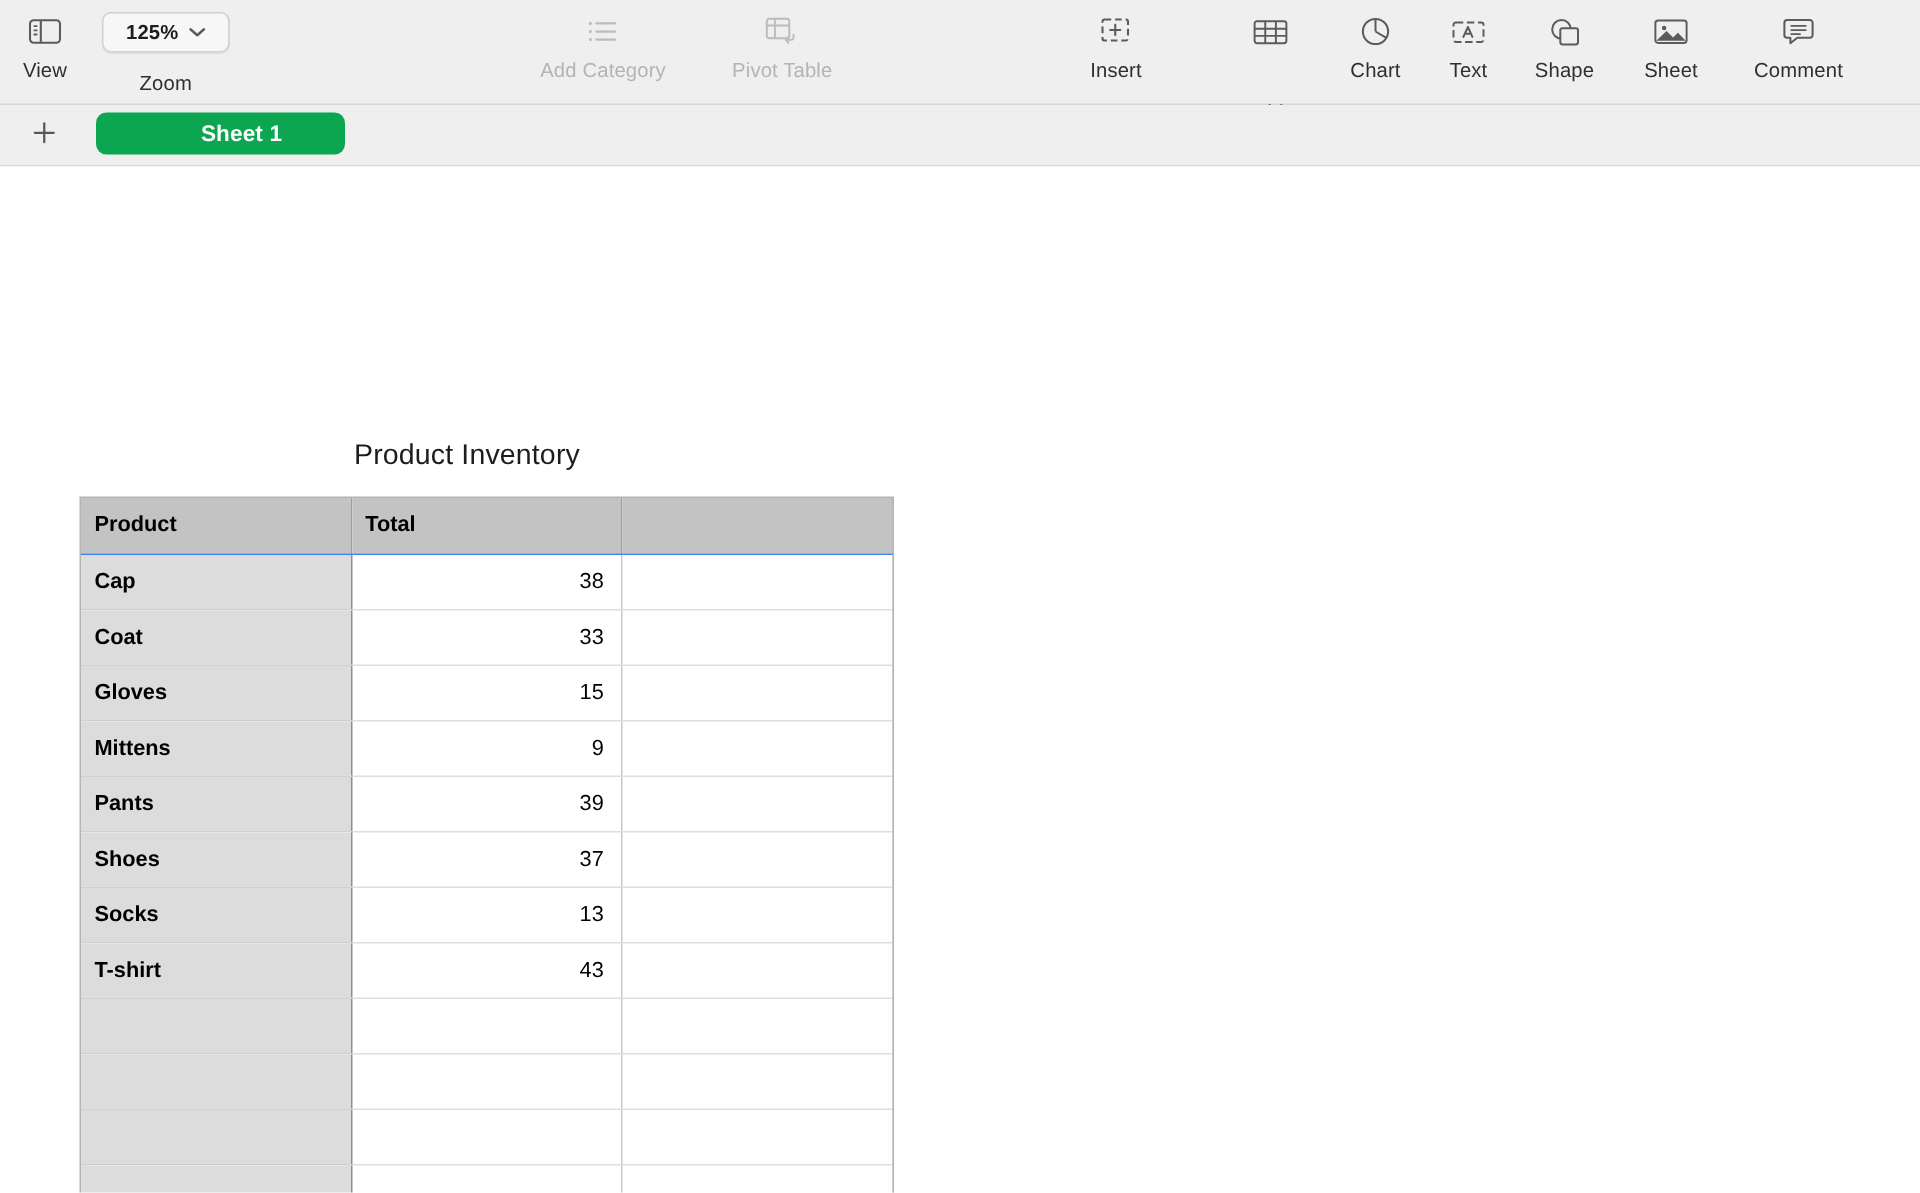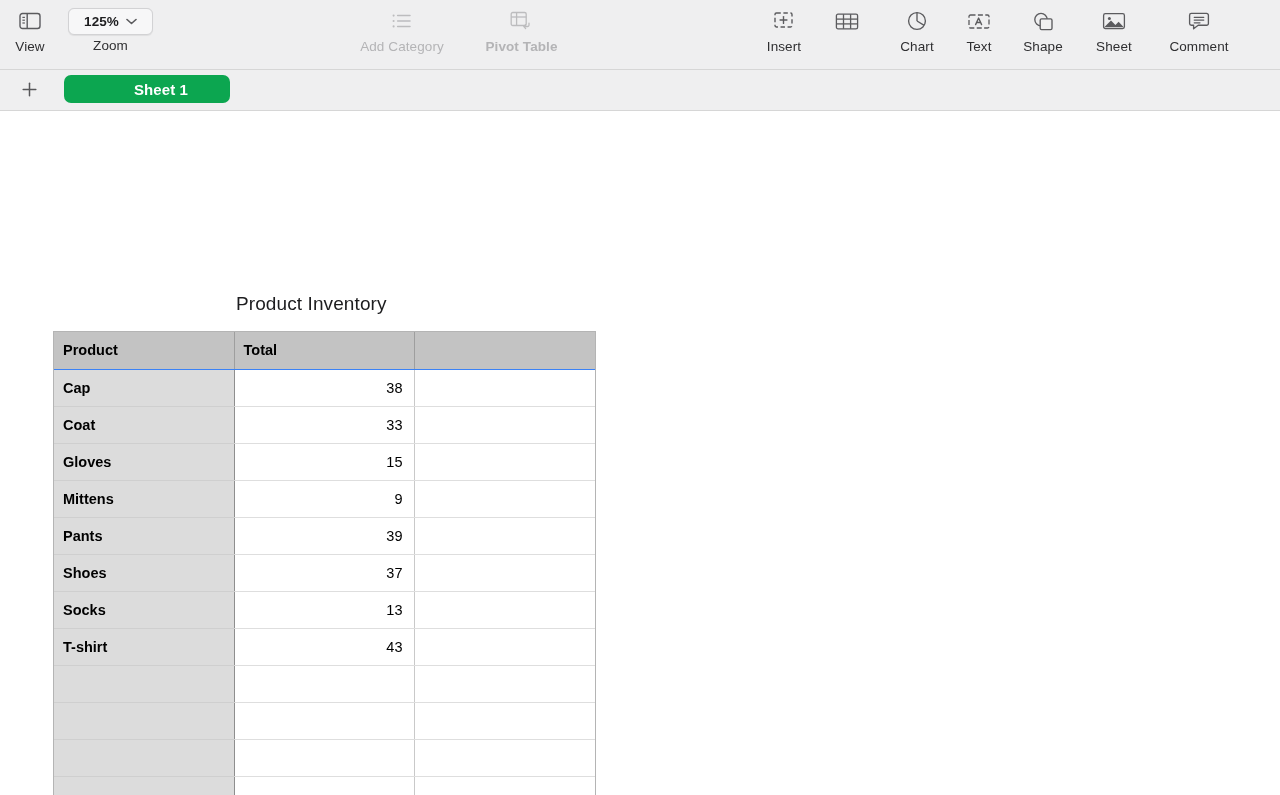--- a/index.html
+++ b/index.html
@@ -37,21 +37,21 @@
     letter-spacing:.1px;
     white-space:nowrap;
   }
   .tb-item.disabled .tb-icon { color:#bcbcbe; }
   .tb-item.disabled .tb-label { color:#b4b4b6; }
 
   
   .zoom-wrap {
     position:absolute;
     left:68px; top:8px;
-    display:flex; flex-direction:column; align-items:center; gap:3px;
+    display:flex; flex-direction:column; align-items:center; gap:13px;
   }
   .zoom-btn {
     width:85px; height:27px;
     background:#f7f7f8;
     border:1px solid #d2d2d4;
     border-radius:6px;
     display:flex; align-items:center; justify-content:center;
     gap:7px;
     box-shadow:0 0.5px 1px rgba(0,0,0,.07);
   }
@@ -190,34 +190,34 @@
         <circle cx="2.6" cy="9" r="1.05" fill="currentColor" stroke="none"></circle>
         <circle cx="2.6" cy="14.4" r="1.05" fill="currentColor" stroke="none"></circle>
         <line x1="6.6" y1="3.6" x2="19" y2="3.6"></line>
         <line x1="6.6" y1="9" x2="19" y2="9"></line>
         <line x1="6.6" y1="14.4" x2="19" y2="14.4"></line>
       </svg>
     </span>
     <span class="tb-label">Add Category</span>
   </div>
 
-  <div class="tb-item disabled" style="left:463px;width:117px;font-weight:bold;">
+  <div class="tb-item disabled" style="left:463px;width:117px;">
     <span class="tb-icon">
       <svg width="24" height="20" viewBox="0 0 24 20" fill="none" stroke="currentColor" stroke-width="1.3">
         <rect x="1.2" y="1.5" width="15" height="13" rx="1.6"></rect>
         <line x1="1.2" y1="6" x2="16.2" y2="6"></line>
         <line x1="6.6" y1="1.5" x2="6.6" y2="14.5"></line>
         <path d="M14 15.5 h3.6 a1.4 1.4 0 0 0 1.4 -1.4 v-2" stroke-linecap="round"></path>
         <polyline points="15.6,13.6 14,15.6 15.6,17.5" stroke-linecap="round" stroke-linejoin="round"></polyline>
       </svg>
     </span>
     <span class="tb-label">Pivot Table</span>
   </div>
 
-  <div class="tb-item" style="left:755px;width:58px;">
+  <div class="tb-item" style="left:715px;width:58px;">
     <span class="tb-icon">
       <svg width="22" height="20" viewBox="0 0 22 20" fill="none" stroke="currentColor" stroke-width="1.4">
         <rect x="2" y="2" width="17" height="14" rx="1.4" stroke-dasharray="4.4 2.6"></rect>
         <line x1="10.5" y1="5.6" x2="10.5" y2="12.4" stroke-linecap="round"></line>
         <line x1="7.1" y1="9" x2="13.9" y2="9" stroke-linecap="round"></line>
       </svg>
     </span>
     <span class="tb-label">Insert</span>
   </div>
 

